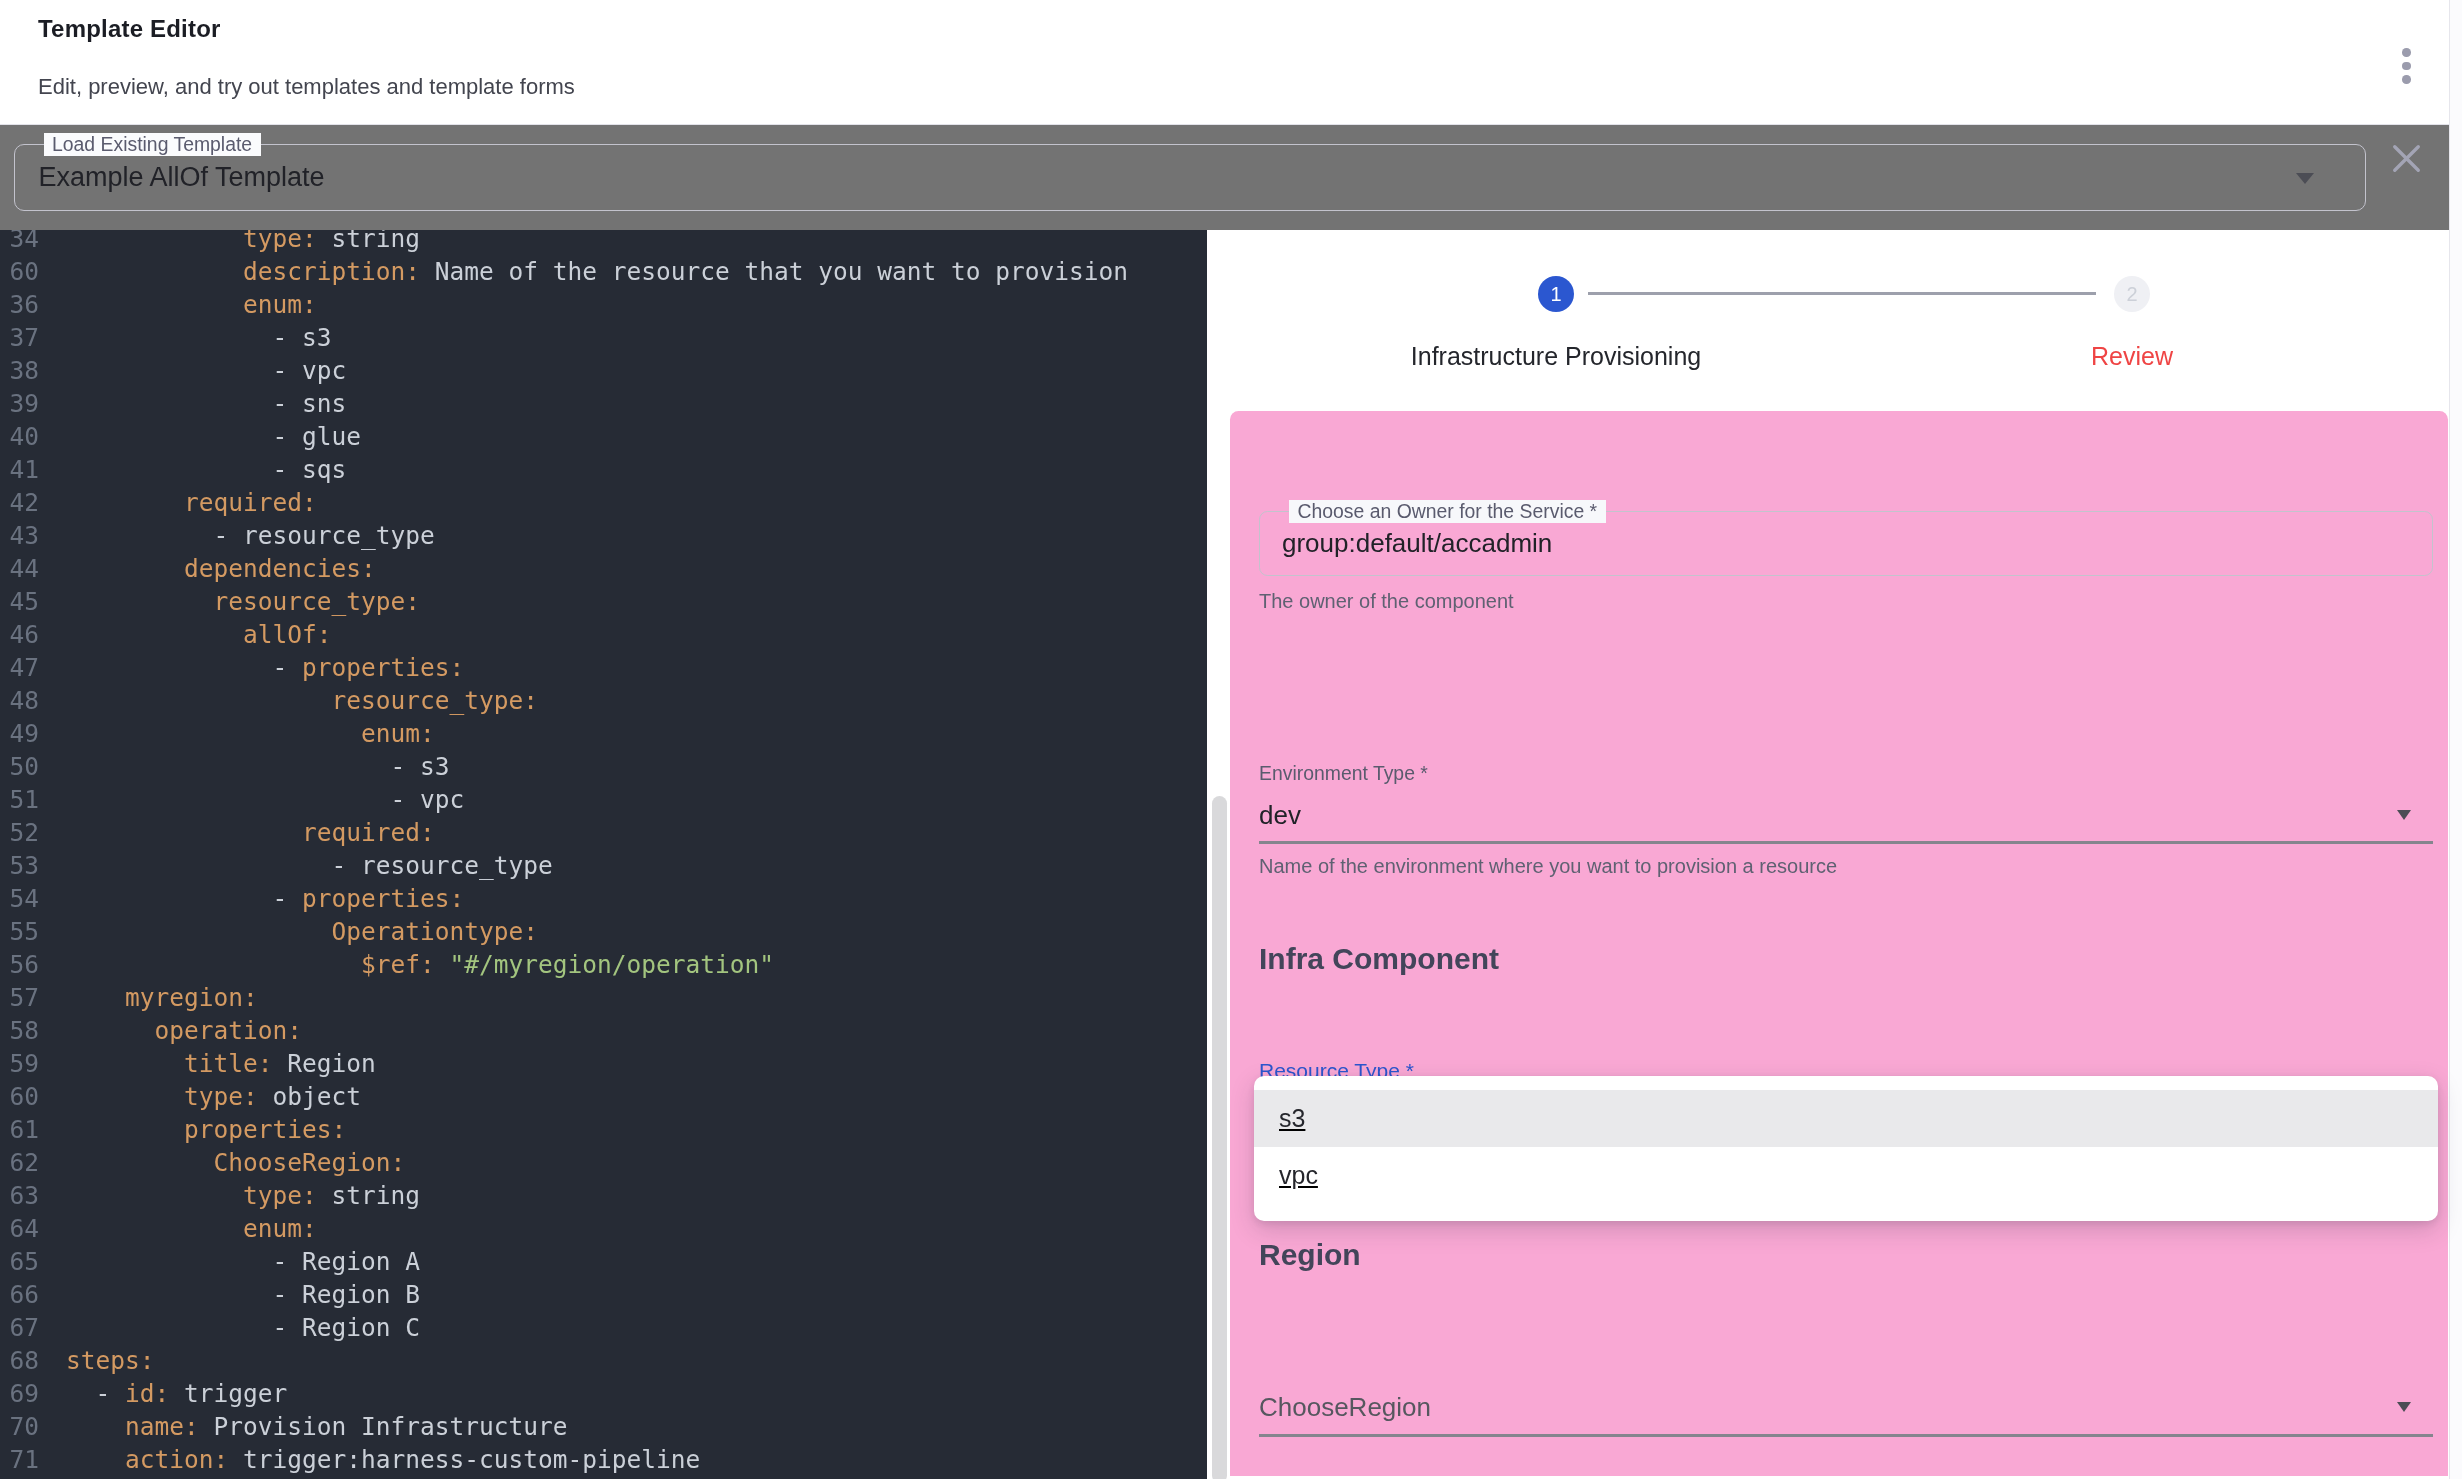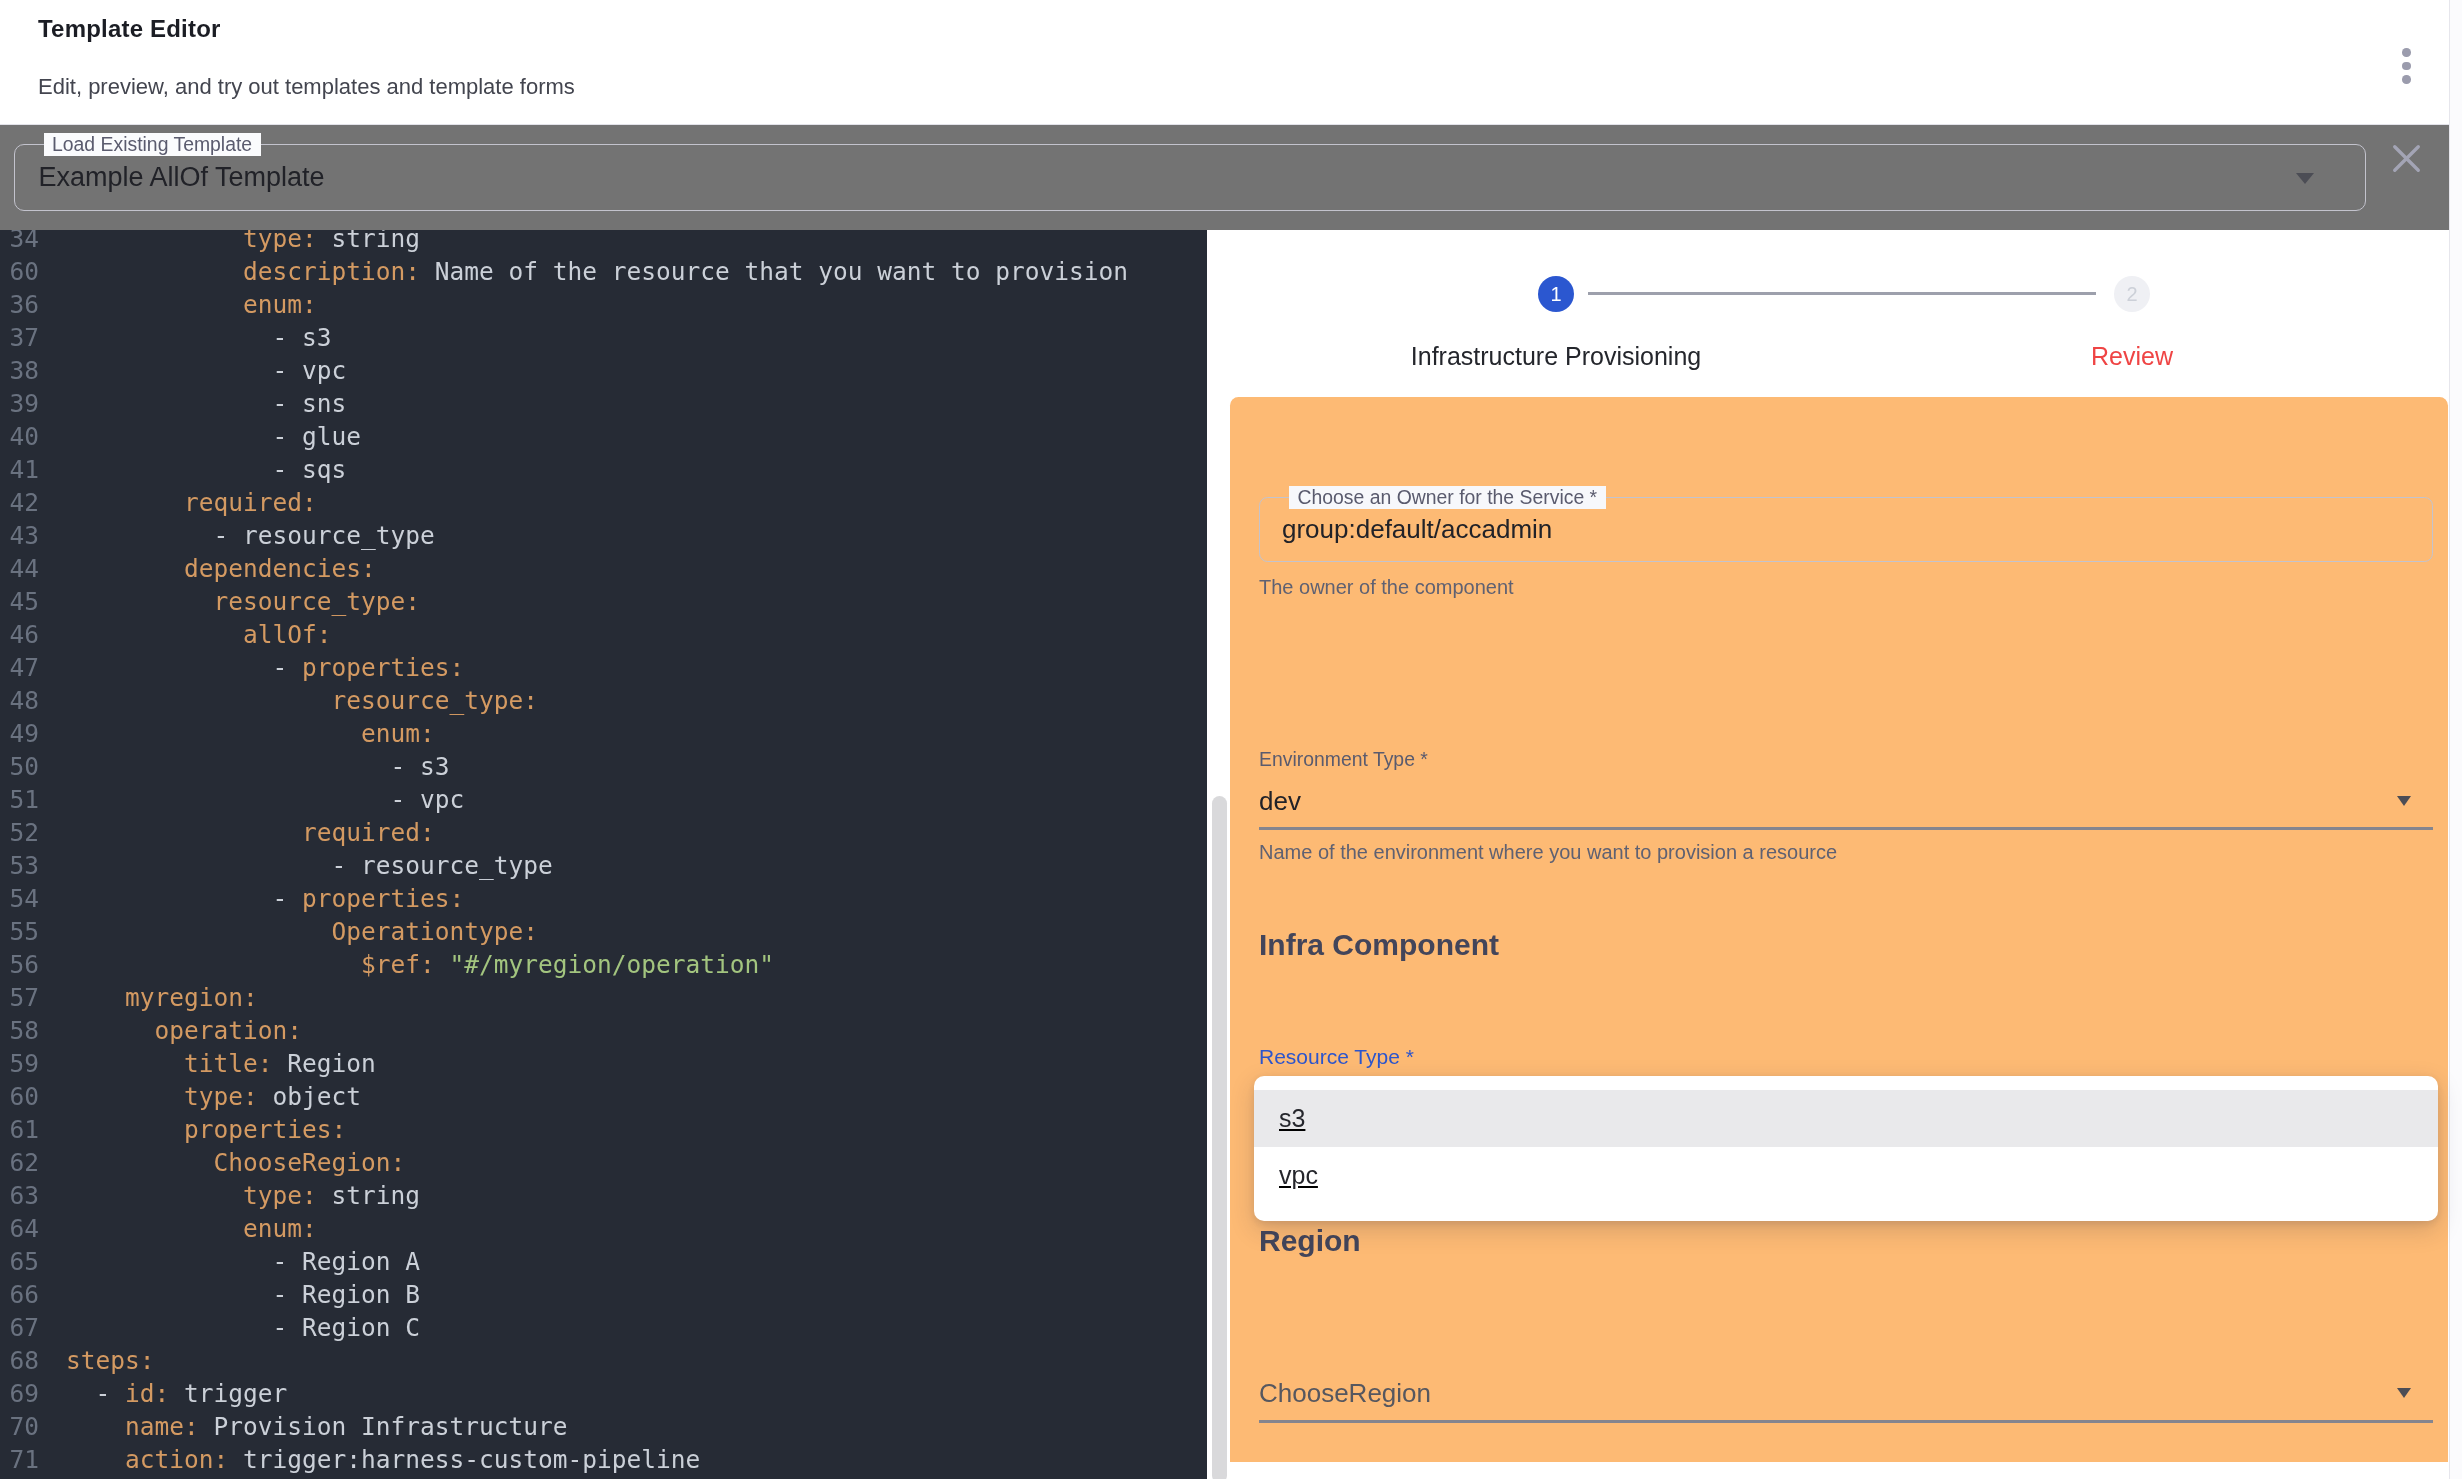--- a/index.html
+++ b/index.html
@@ -55,22 +55,22 @@
                  display: flex; align-items: center; justify-content: center; font-size: 20px; }
   .step-circle.active { left: 1538px; top: 276px; background: #2b57d0; color: #ffffff; }
   .step-circle.inactive { left: 2114px; top: 276px; background: #eff0f4; color: #ccd0d8; }
   .step-connector { position: absolute; left: 1588px; top: 292px; width: 508px; height: 2.5px;
                     background: #9da0ac; }
   .step-label { position: absolute; top: 342px; font-size: 25px; text-align: center; }
   .step-label.active { left: 1218px; width: 676px; color: #24262c; }
   .step-label.inactive { left: 1963px; width: 338px; color: #ef4444; }
 
   
-  .form-panel { position: absolute; left: 1230px; top: 397px; width: 1218px; height: 1065px;
-                background: #fdba74; border-radius: 8.5px 8.5px 0 0; }
+  .form-panel { position: absolute; left: 1230px; top: 411px; width: 1218px; height: 1065px;
+                background: #f9a8d4; border-radius: 8.5px 8.5px 0 0; }
 
   .owner-box { position: absolute; left: 29px; top: 100px; width: 1174px; height: 65px;
                border: 1.7px solid #c3c3cd; border-radius: 8.5px; display: flex; align-items: center; }
   .owner-box .notch-label { background: #f7f8fb; }
   .owner-value { font-size: 26px; color: #212228; padding-left: 22px; }
   .owner-helper { position: absolute; left: 29px; top: 179px; font-size: 20px; color: #5f6172; }
 
   .env-label { position: absolute; left: 29px; top: 351px; font-size: 19.4px; color: #5a5b6e; }
   .env-value { position: absolute; left: 29px; top: 389px; font-size: 26px; color: #212228; }
   .env-caret { position: absolute; left: 1167px; top: 399px; border-left-width: 7.6px;

